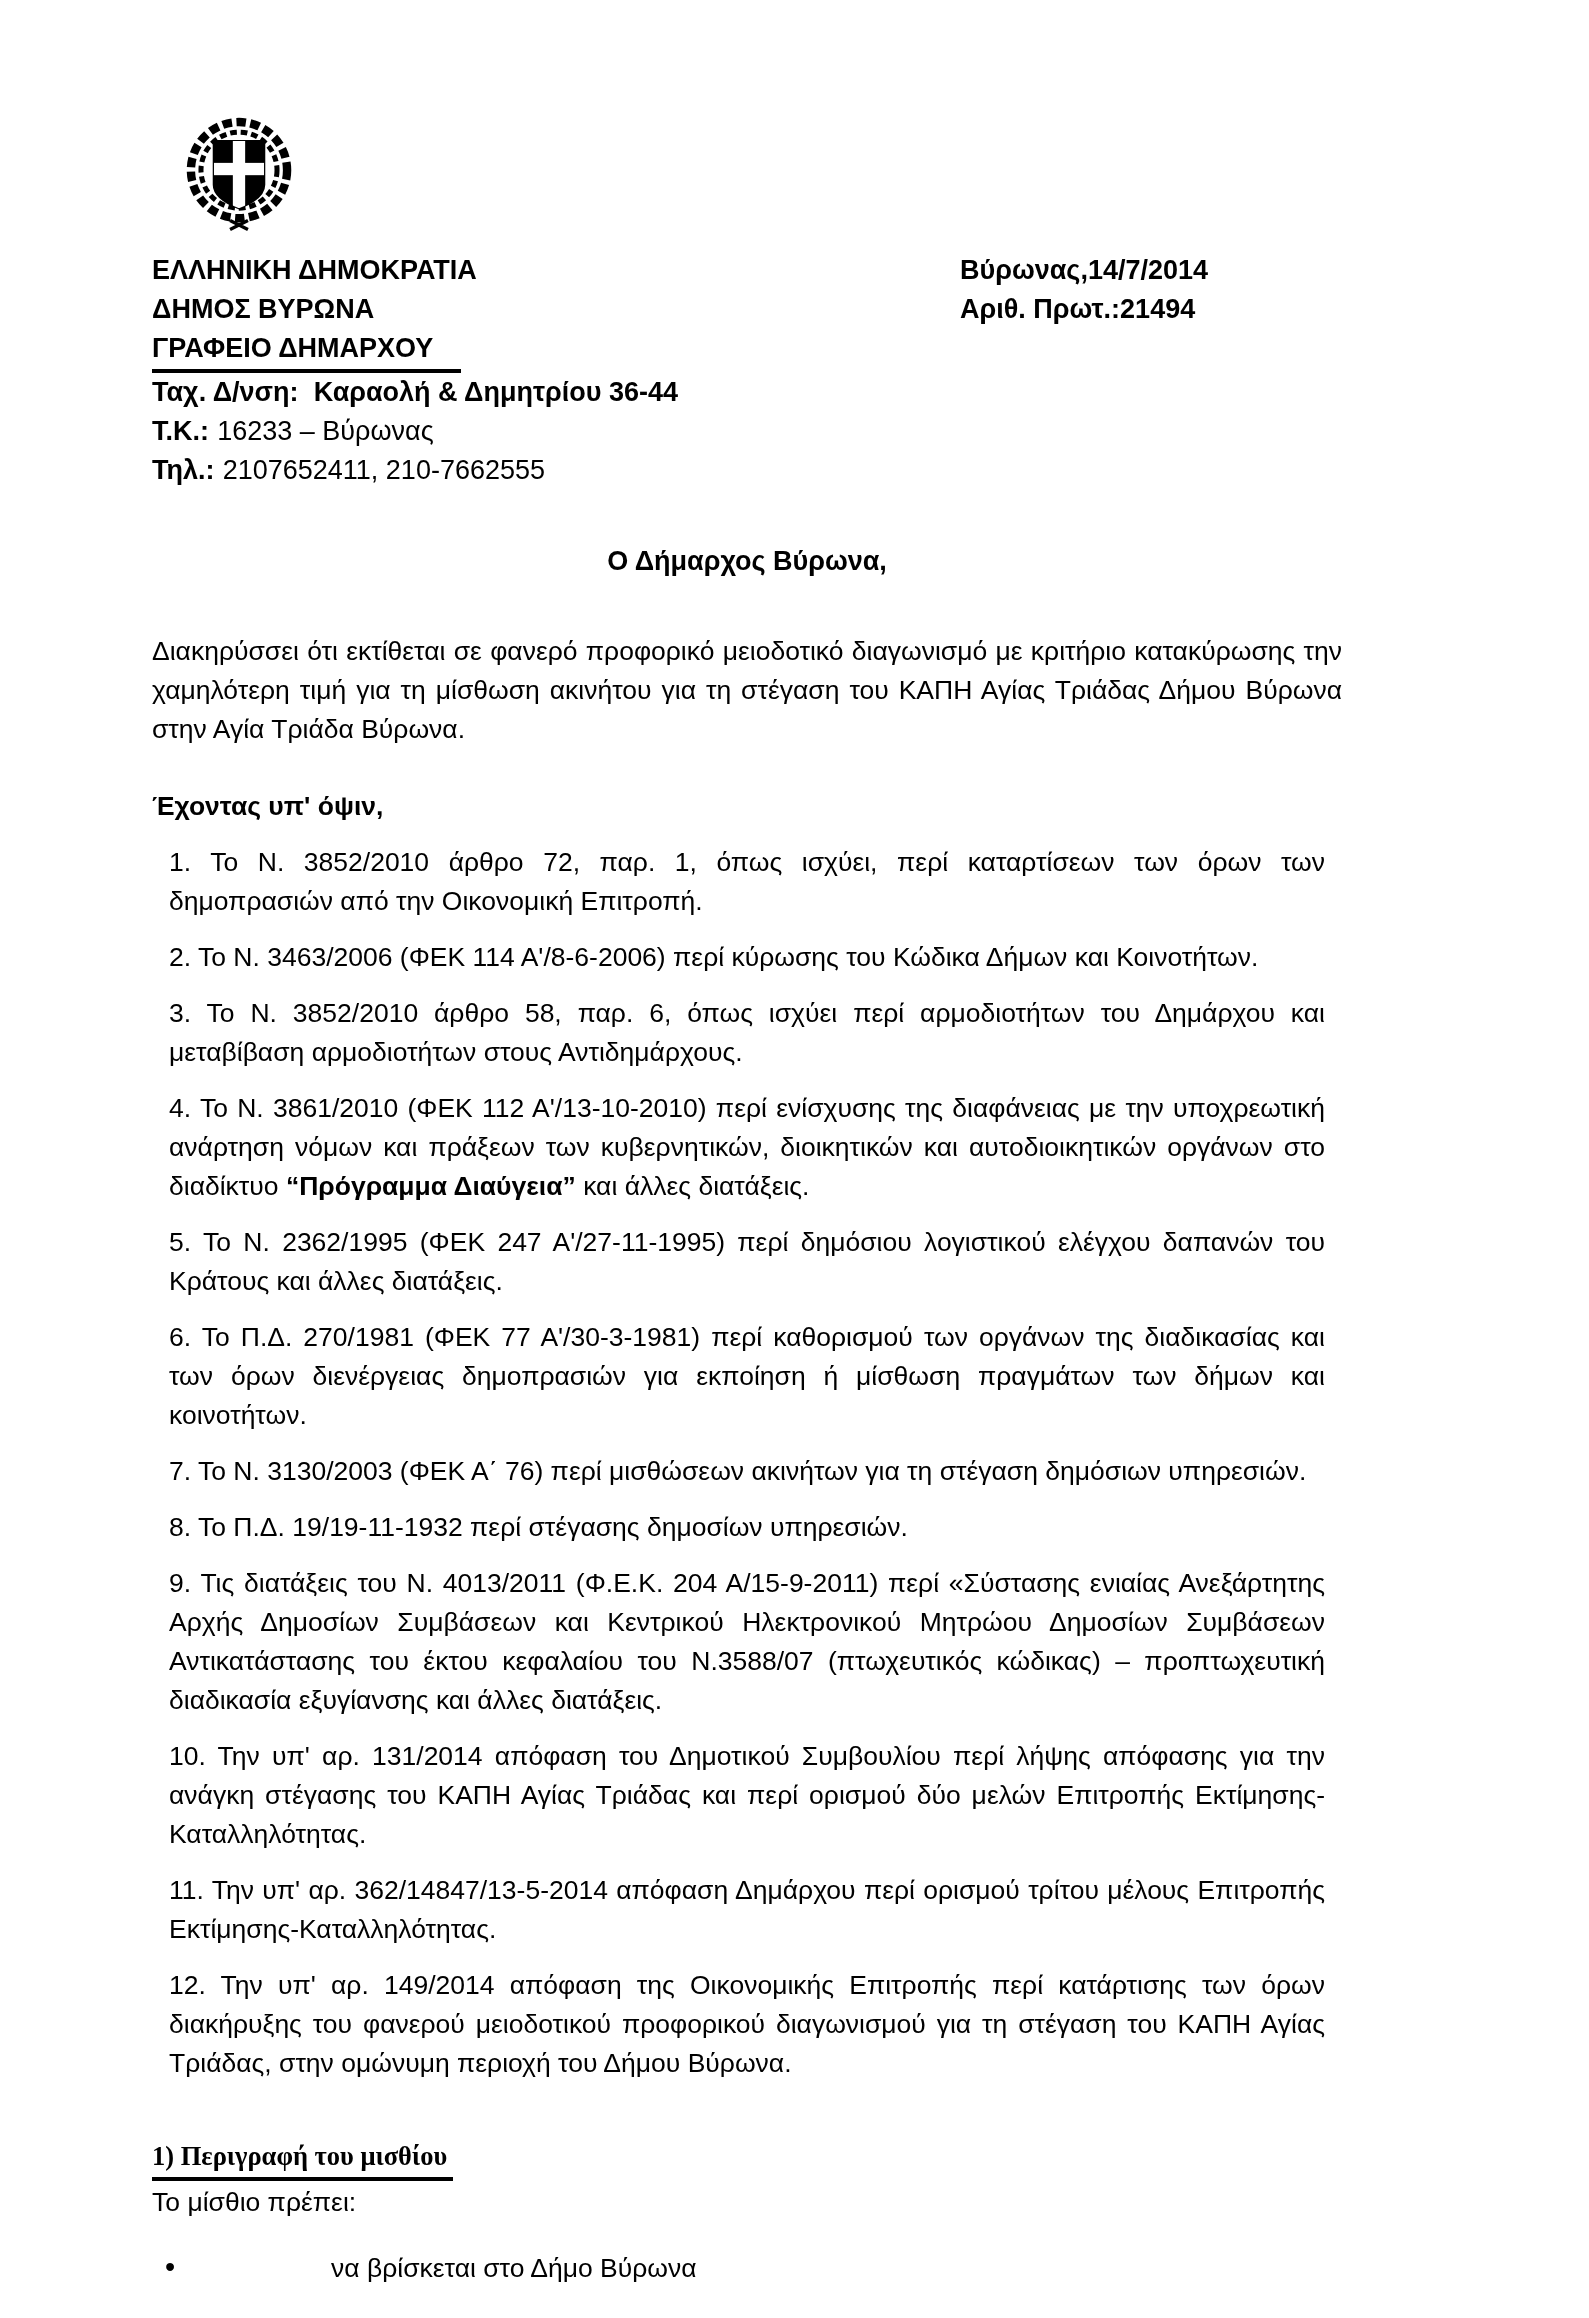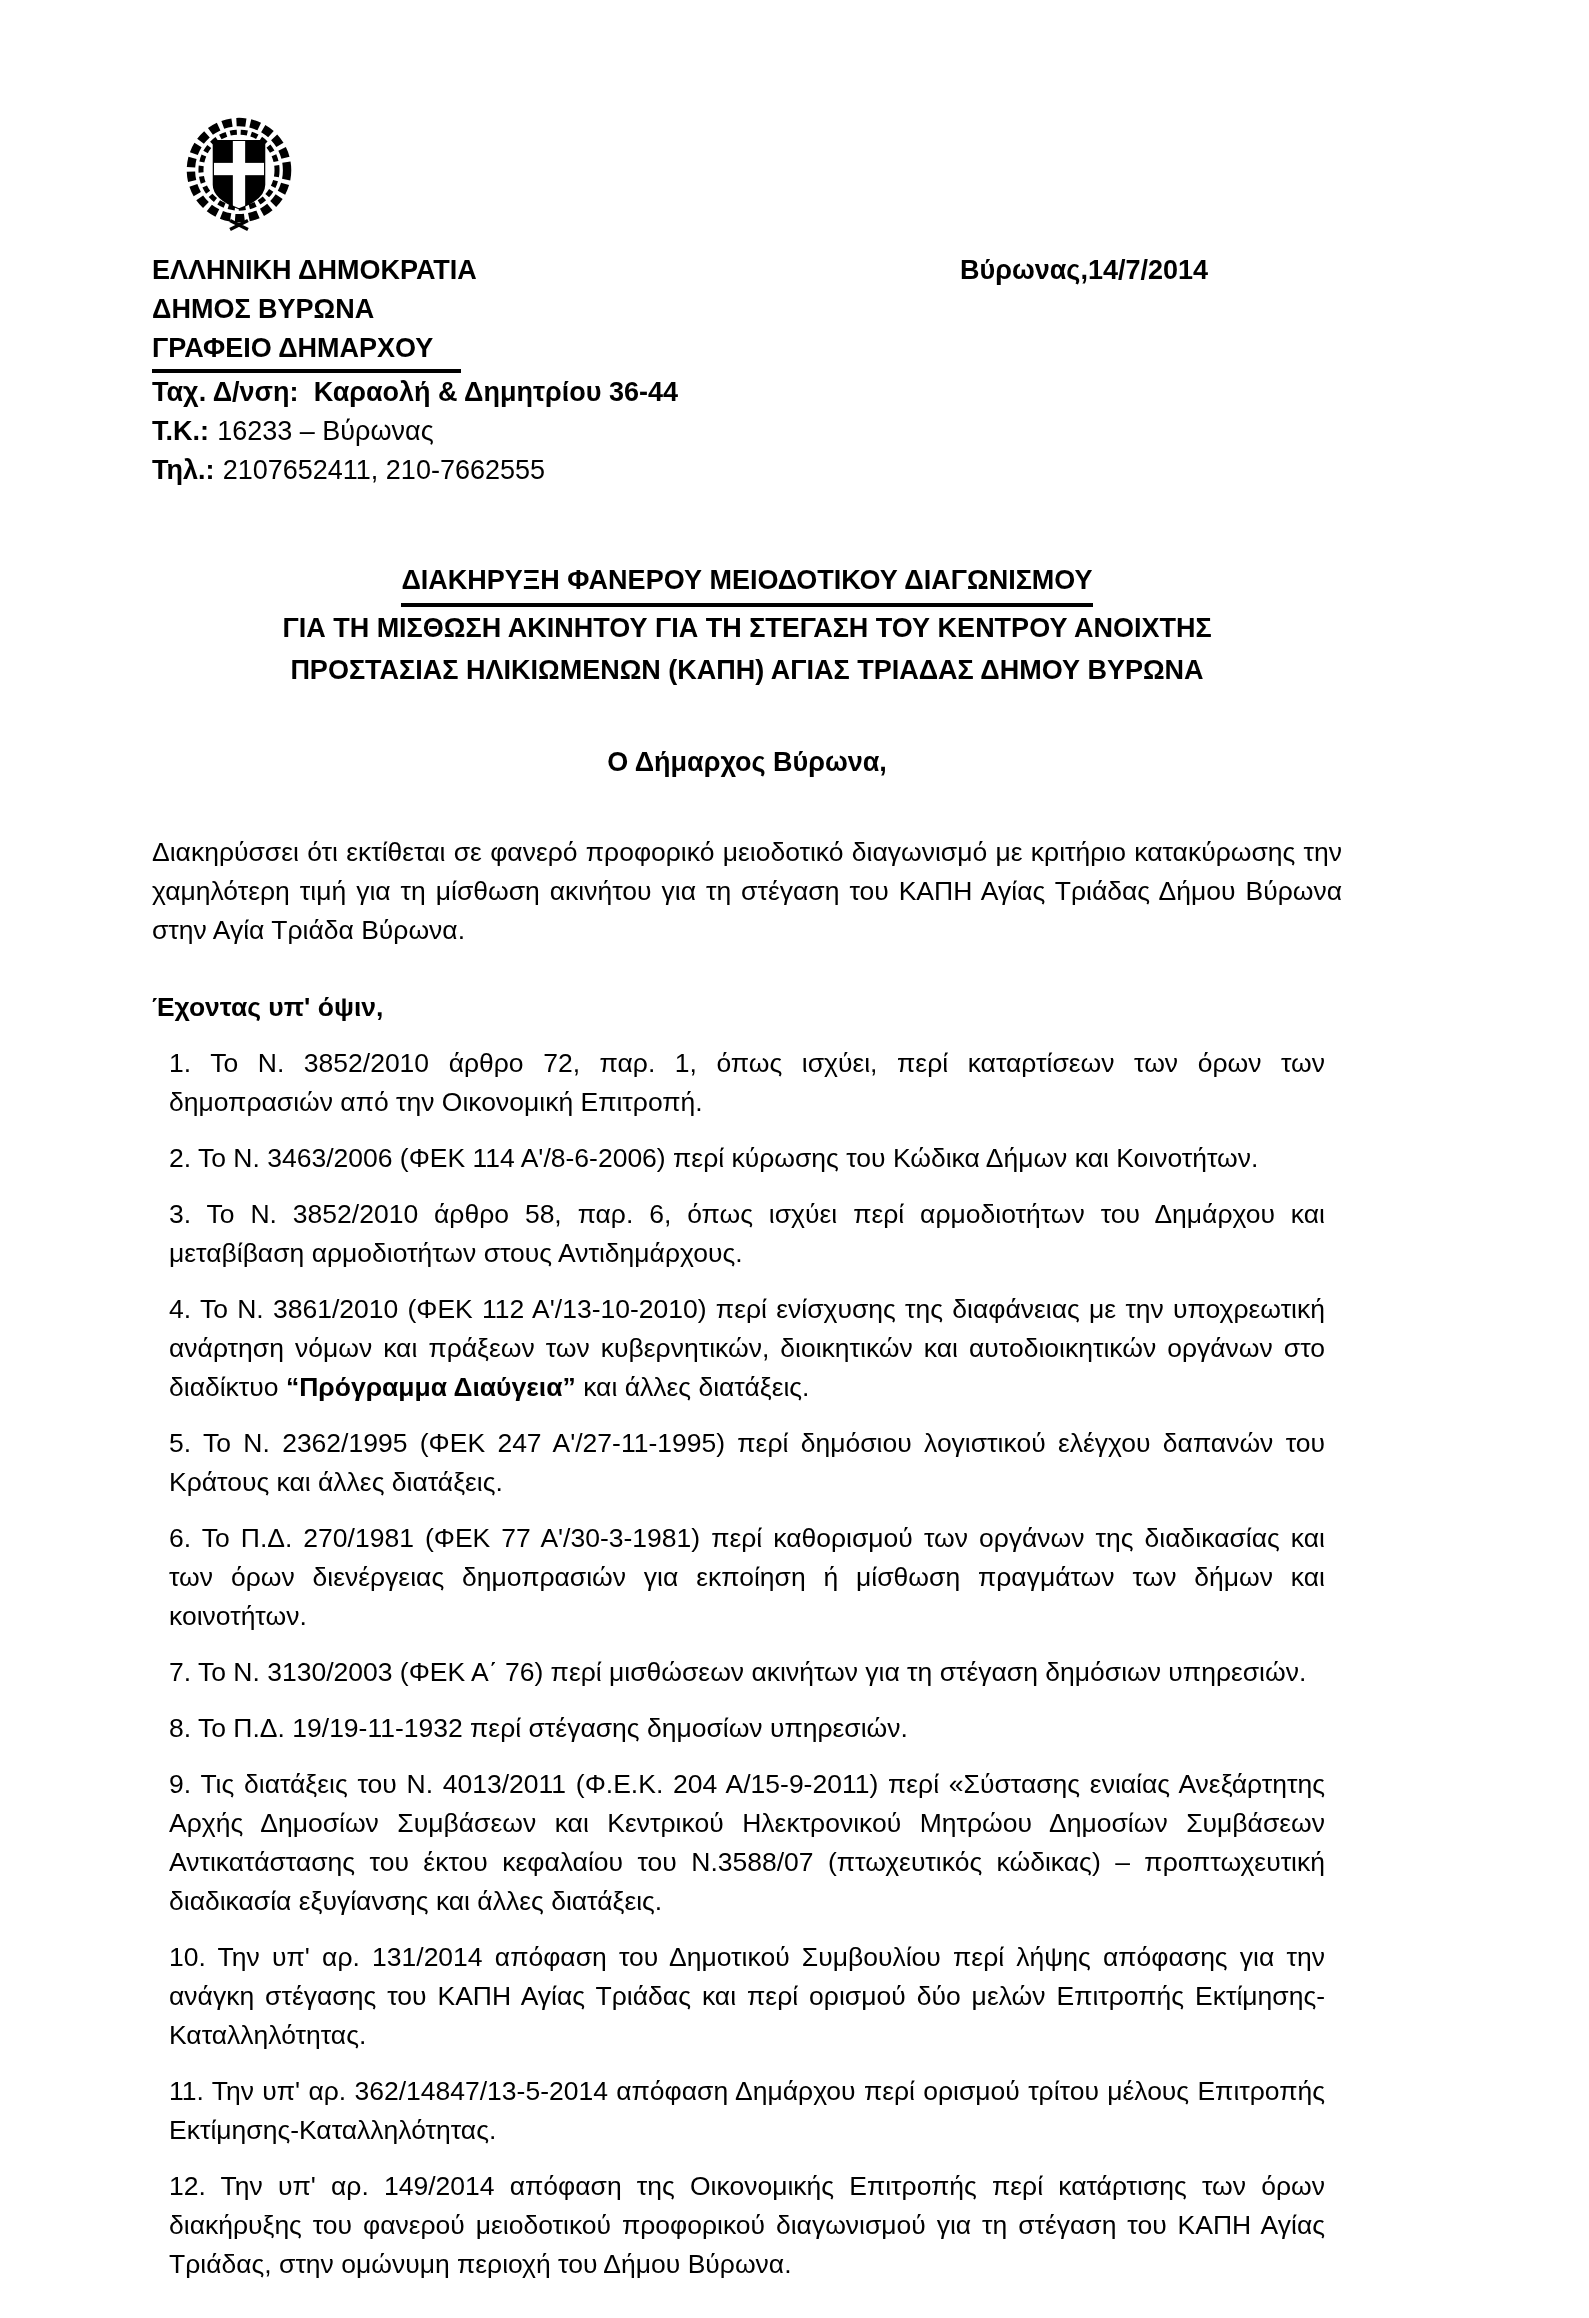--- a/index.html
+++ b/index.html
@@ -71,28 +71,24 @@
       </div>
       <div class="h-line">
         <span>Τ.Κ.:</span><span class="plain gap-s">16233 – Βύρωνας</span>
       </div>
       <div class="h-line">
         <span>Τηλ.:</span><span class="plain gap-s">2107652411, 210-7662555</span>
       </div>
     </div>
     <div class="header-right">
       <div class="h-line">Βύρωνας,14/7/2014</div>
+      <div class="h-line">Αριθ. Πρωτ.:21494</div>
     </div>
   </div>
 
-  <div class="title-block">
-    <div><span class="title-underline">ΔΙΑΚΗΡΥΞΗ ΦΑΝΕΡΟΥ ΜΕΙΟΔΟΤΙΚΟΥ ΔΙΑΓΩΝΙΣΜΟΥ</span></div>
-    <div>ΓΙΑ ΤΗ ΜΙΣΘΩΣΗ ΑΚΙΝΗΤΟΥ ΓΙΑ ΤΗ ΣΤΕΓΑΣΗ ΤΟΥ ΚΕΝΤΡΟΥ ΑΝΟΙΧΤΗΣ</div>
-    <div>ΠΡΟΣΤΑΣΙΑΣ ΗΛΙΚΙΩΜΕΝΩΝ (ΚΑΠΗ) ΑΓΙΑΣ ΤΡΙΑΔΑΣ ΔΗΜΟΥ ΒΥΡΩΝΑ</div>
-  </div>
 
   <div class="subtitle">Ο Δήμαρχος Βύρωνα,</div>
 
   <p class="intro">Διακηρύσσει ότι εκτίθεται σε φανερό προφορικό μειοδοτικό διαγωνισμό με κριτήριο κατακύρωσης την χαμηλότερη τιμή για τη μίσθωση ακινήτου για τη στέγαση του ΚΑΠΗ Αγίας Τριάδας Δήμου Βύρωνα στην Αγία Τριάδα Βύρωνα.</p>
 
   <div class="having">Έχοντας υπ' όψιν,</div>
 
   <div class="items">
       <p class="item"><span>1. Το Ν. 3852/2010 άρθρο 72, παρ. 1, όπως ισχύει, περί καταρτίσεων των όρων των δημοπρασιών από την Οικονομική Επιτροπή.</span></p>
       <p class="item"><span>2. Το Ν. 3463/2006 (ΦΕΚ 114 Α'/8-6-2006) περί κύρωσης του Κώδικα Δήμων και Κοινοτήτων.</span></p>

